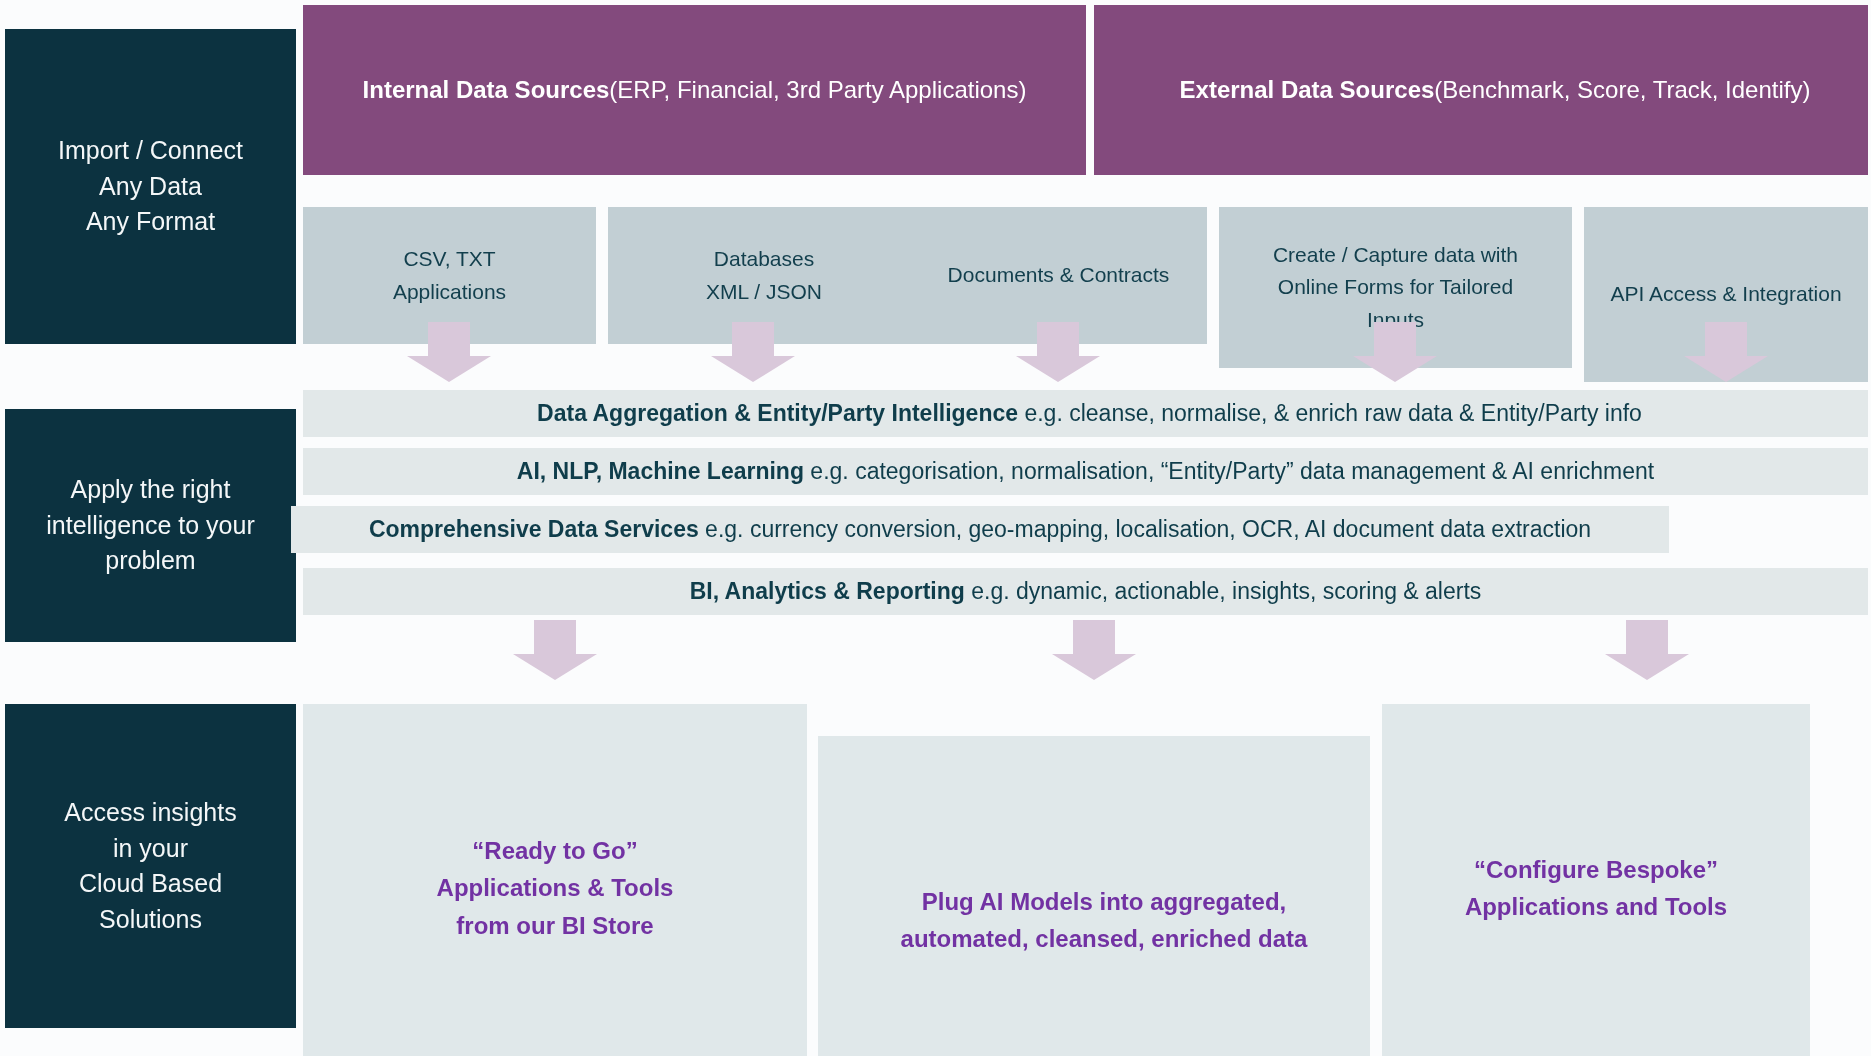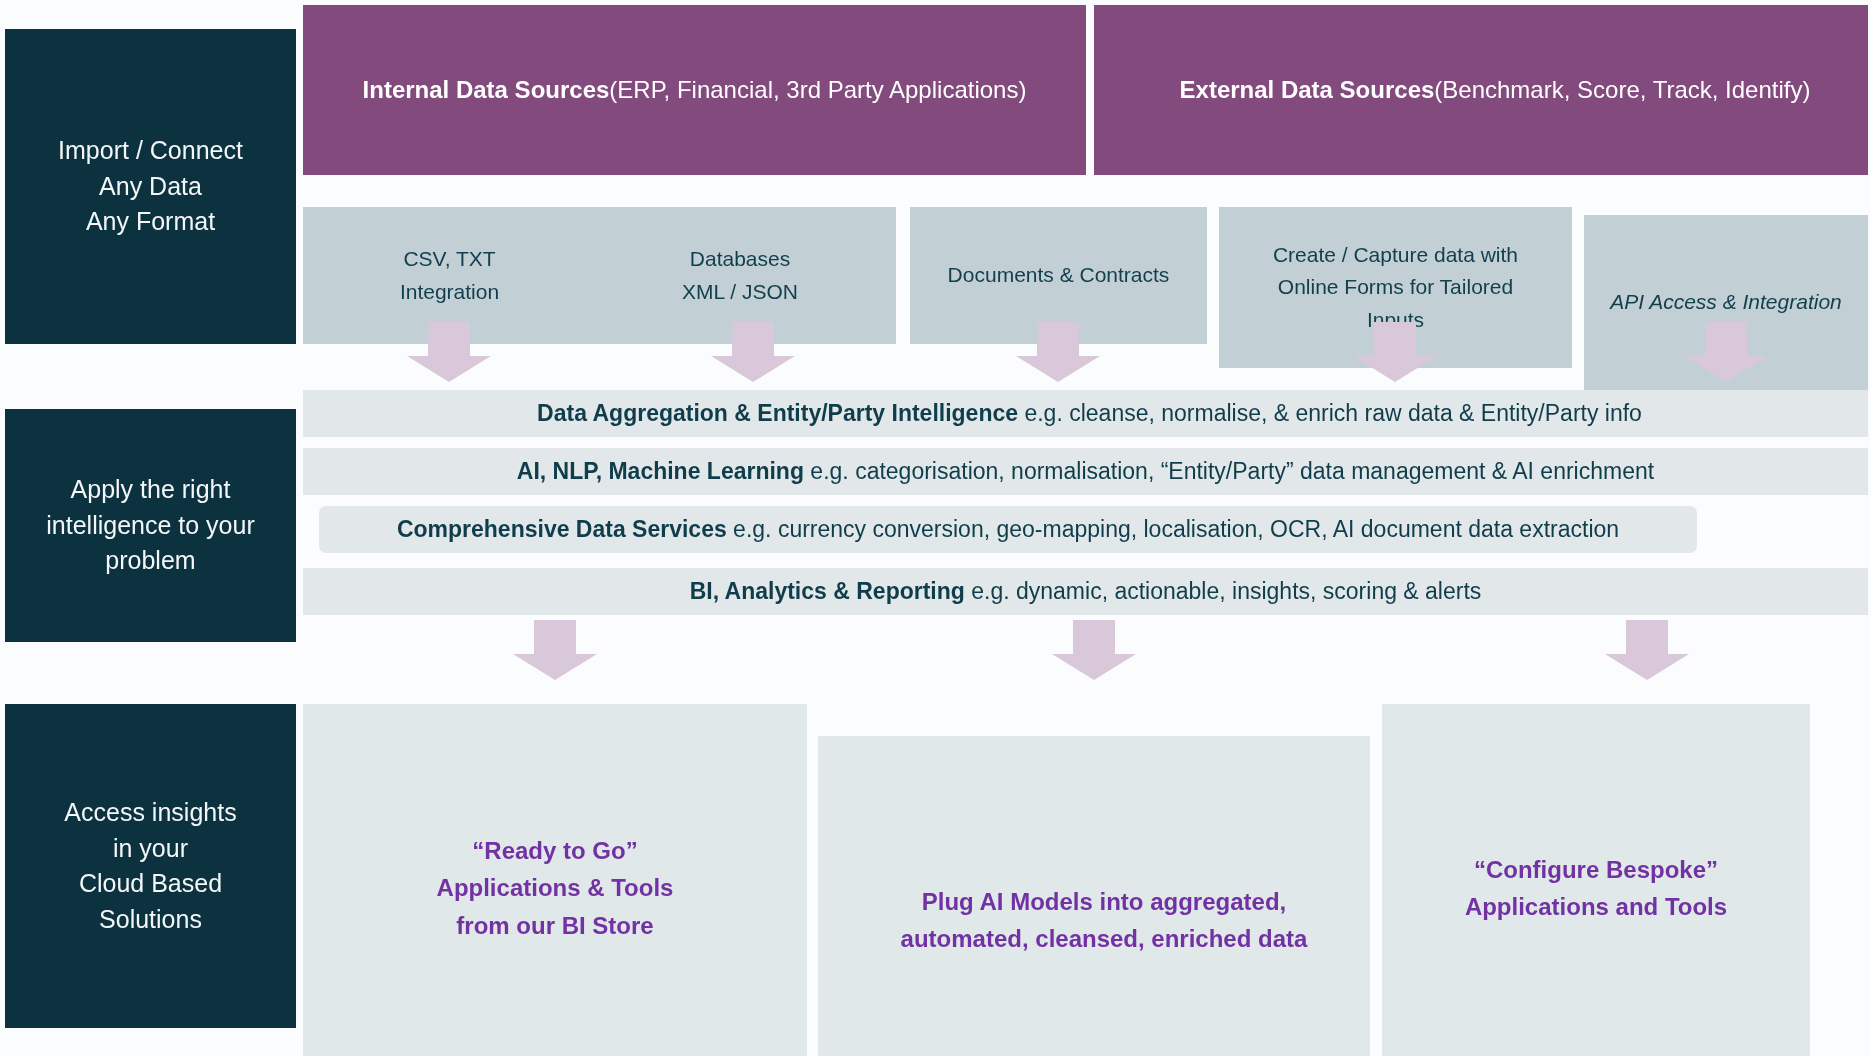--- a/index.html
+++ b/index.html
@@ -108,28 +108,28 @@
     <span class="hdr-title">Internal Data Sources</span>
     <span class="hdr-sub">(ERP, Financial, 3rd Party Applications)</span>
   </div>
 
   <div class="abs purple-header center-flex" style="left:1094px; top:5px; width:774px; height:170px;padding-left:28px;">
     <span class="hdr-title">External Data Sources</span>
     <span class="hdr-sub">(Benchmark, Score, Track, Identify)</span>
   </div>
 
   <div class="abs source-box center-flex pre" style="left:303px; top:183px; width:293px; height:137px;">CSV, TXT
-Integration</div>
-  <div class="abs source-box center-flex pre" style="left:584px; top:183px; width:312px; height:137px;text-align:center;">Databases
+Applications</div>
+  <div class="abs source-box center-flex pre" style="left:608px; top:183px; width:312px; height:137px;text-align:center;">Databases
 XML / JSON</div>
   <div class="abs source-box center-flex pre" style="left:910px; top:183px; width:297px; height:137px;">Documents &amp; Contracts</div>
   <div class="abs source-box center-flex pre" style="left:1219px; top:183px; width:353px; height:161px;">Create / Capture data with
 Online Forms for Tailored
 Inputs</div>
-  <div class="abs source-box center-flex pre" style="left:1584px; top:191px; width:284px; height:175px;font-style:italic;">API Access &amp; Integration</div>
+  <div class="abs source-box center-flex pre" style="left:1584px; top:183px; width:284px; height:175px;">API Access &amp; Integration</div>
 
   <div class="abs arrow" style="left:407px; top:322px;">
     <div class="stem"></div>
     <div class="head"></div>
   </div>
   <div class="abs arrow" style="left:711px; top:322px;">
     <div class="stem"></div>
     <div class="head"></div>
   </div>
   <div class="abs arrow" style="left:1016px; top:322px;">
@@ -144,21 +144,21 @@
     <div class="stem"></div>
     <div class="head"></div>
   </div>
 
   <div class="abs bar center-flex" style="left:303px; top:390px; width:1565px; height:47px;padding-left:8px;">
     <span><span class="bar-bold">Data Aggregation &amp; Entity/Party Intelligence</span><span class="bar-rest"> e.g. cleanse, normalise, &amp; enrich raw data &amp; Entity/Party info</span></span>
   </div>
   <div class="abs bar center-flex" style="left:303px; top:448px; width:1565px; height:47px;">
     <span><span class="bar-bold">AI, NLP, Machine Learning</span><span class="bar-rest">  e.g. categorisation, normalisation, “Entity/Party” data management &amp; AI enrichment</span></span>
   </div>
-  <div class="abs bar center-flex" style="left:319px; top:506px; width:1378px; height:47px;border-radius:7px;">
+  <div class="abs bar center-flex" style="left:291px; top:506px; width:1378px; height:47px;">
     <span><span class="bar-bold">Comprehensive Data Services</span><span class="bar-rest"> e.g. currency conversion, geo-mapping, localisation, OCR, AI document data extraction</span></span>
   </div>
   <div class="abs bar center-flex" style="left:303px; top:568px; width:1565px; height:47px;">
     <span><span class="bar-bold">BI, Analytics &amp; Reporting</span><span class="bar-rest"> e.g. dynamic, actionable, insights, scoring &amp; alerts</span></span>
   </div>
 
   <div class="abs arrow" style="left:513px; top:620px;">
     <div class="stem"></div>
     <div class="head"></div>
   </div>

